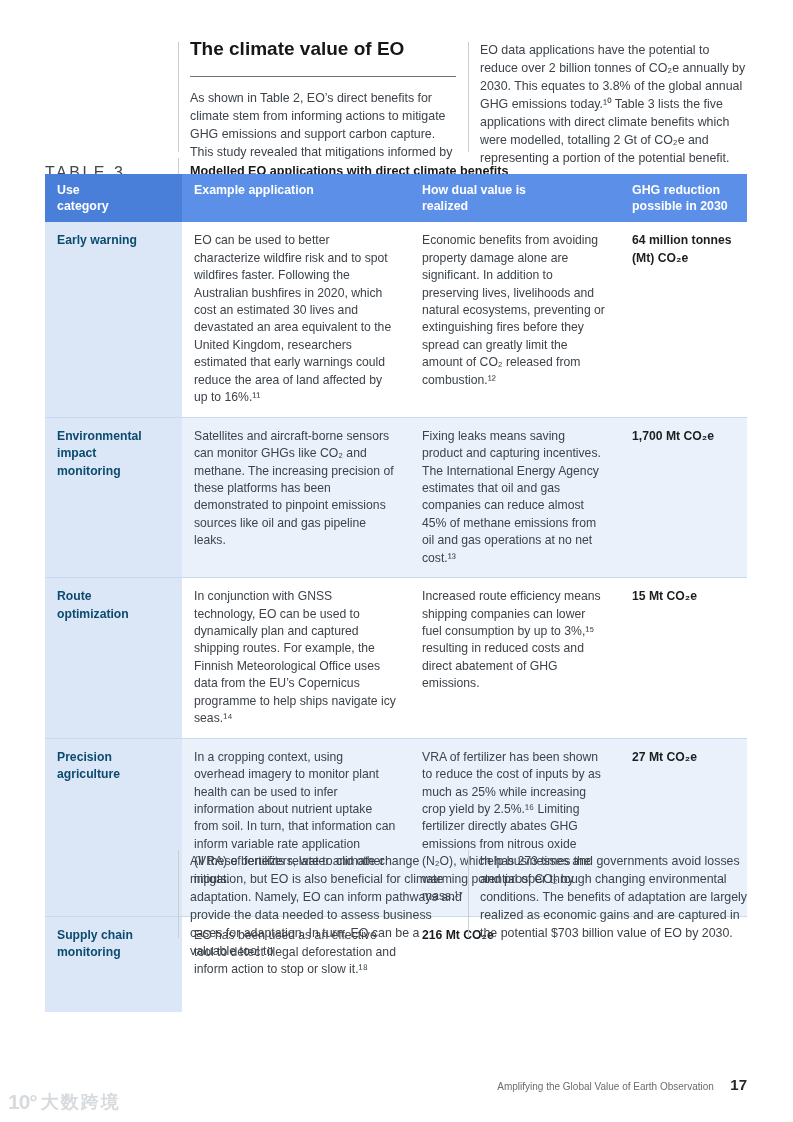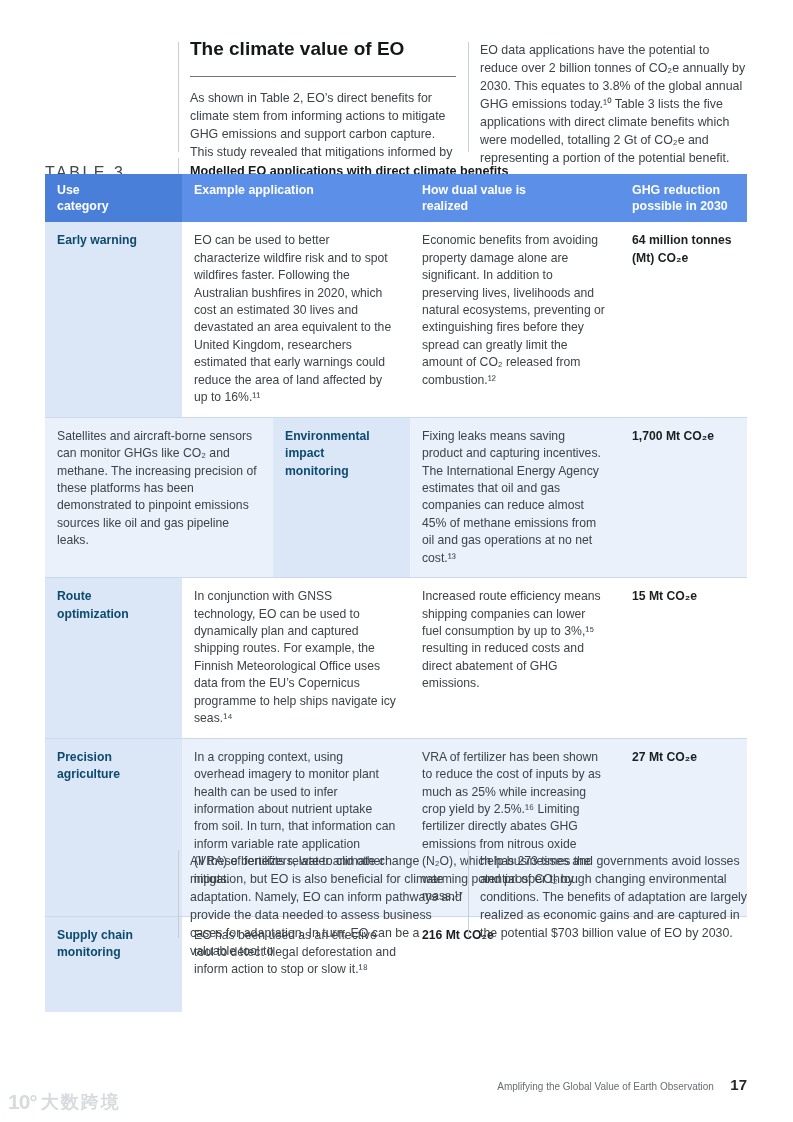--- a/index.html
+++ b/index.html
@@ -110,24 +110,24 @@
     <div class="trow r0">
       <div class="cell cat c1">
           <span>Early warning</span>
         </div>
       <div class="cell c2">EO can be used to better characterize wildfire risk and to spot wildfires faster. Following the Australian bushfires in 2020, which cost an estimated 30 lives and devastated an area equivalent to the United Kingdom, researchers estimated that early warnings could reduce the area of land affected by up to 16%.¹¹</div>
       <div class="cell c3">Economic benefits from avoiding property damage alone are significant. In addition to preserving lives, livelihoods and natural ecosystems, preventing or extinguishing fires before they spread can greatly limit the amount of CO₂ released from combustion.¹²</div>
       <div class="cell ghg c4">64 million tonnes (Mt) CO₂e</div>
     </div>
 
     <div class="trow shaded r1">
-      <div class="cell c2">Satellites and aircraft-borne sensors can monitor GHGs like CO₂ and methane. The increasing precision of these platforms has been demonstrated to pinpoint emissions sources like oil and gas pipeline leaks.</div>
       <div class="cell cat c1">
           <span>Environmental impact monitoring</span>
         </div>
+      <div class="cell c2">Satellites and aircraft-borne sensors can monitor GHGs like CO₂ and methane. The increasing precision of these platforms has been demonstrated to pinpoint emissions sources like oil and gas pipeline leaks.</div>
       <div class="cell c3">Fixing leaks means saving product and capturing incentives. The International Energy Agency estimates that oil and gas companies can reduce almost 45% of methane emissions from oil and gas operations at no net cost.¹³</div>
       <div class="cell ghg c4">1,700 Mt CO₂e</div>
     </div>
 
     <div class="trow r2">
       <div class="cell cat c1">
           <span>Route optimization</span>
         </div>
       <div class="cell c2">In conjunction with GNSS technology, EO can be used to dynamically plan and captured shipping routes. For example, the Finnish Meteorological Office uses data from the EU’s Copernicus programme to help ships navigate icy seas.¹⁴</div>
       <div class="cell c3">Increased route efficiency means shipping companies can lower fuel consumption by up to 3%,¹⁵ resulting in reduced costs and direct abatement of GHG emissions.</div>

